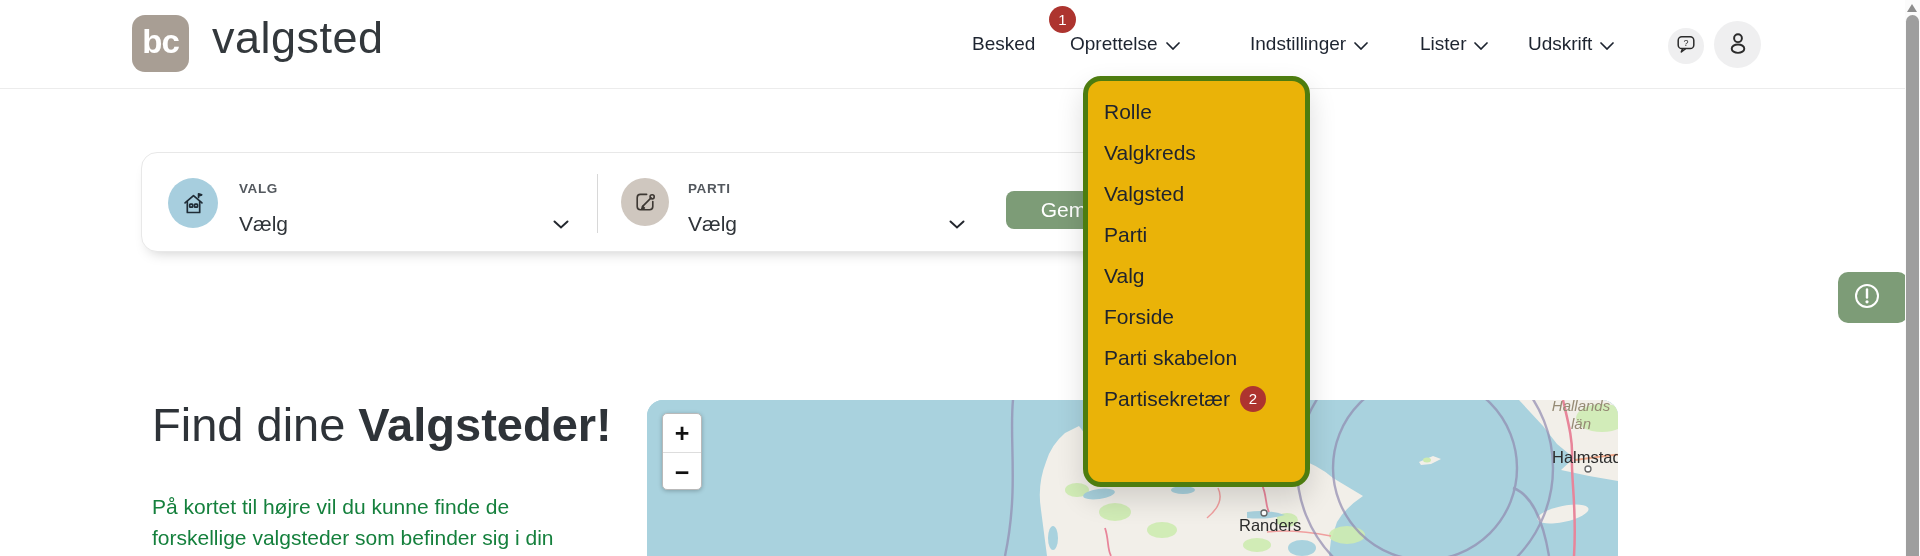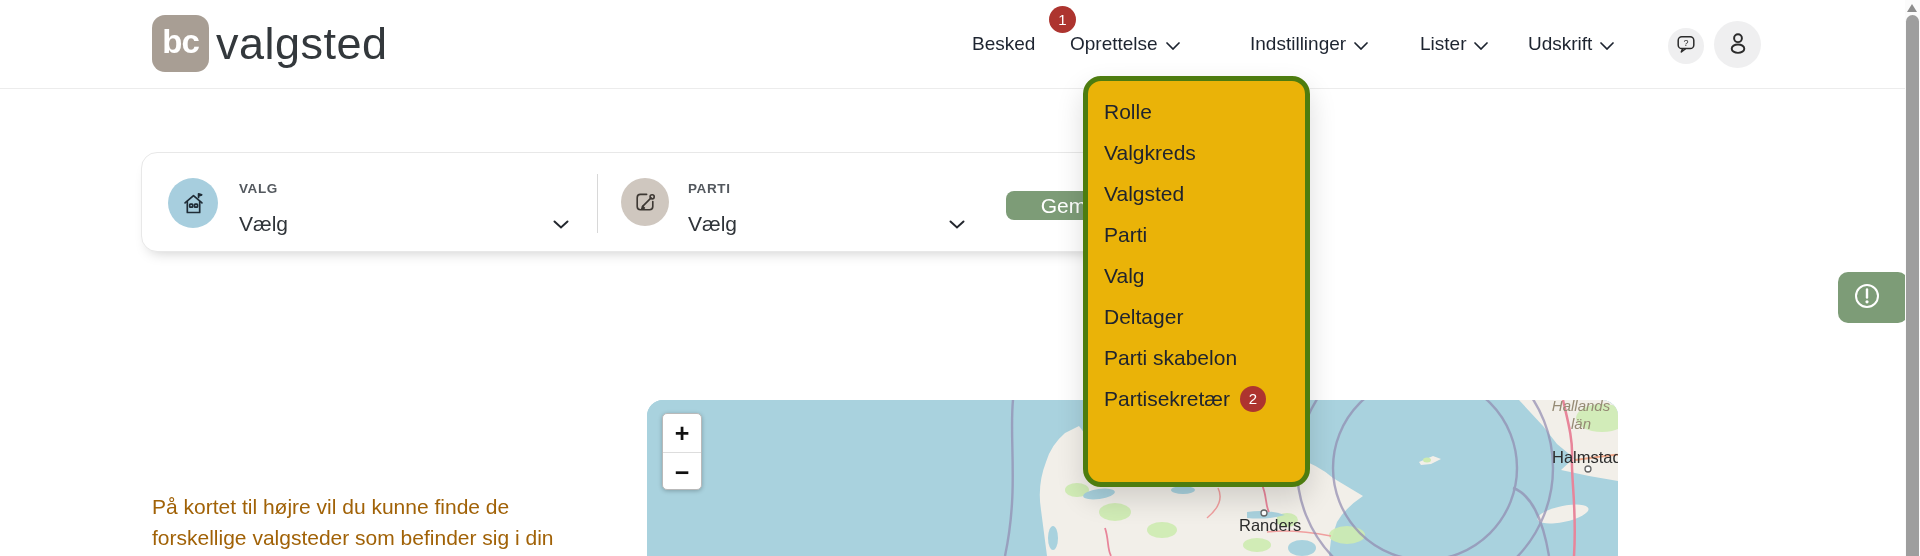--- a/index.html
+++ b/index.html
@@ -7,21 +7,21 @@
     --valg-icon-bg:#a7cede; --parti-icon-bg:#cfc7bf; --sea:#a9d2de; --land:#f2efe9;
   }
   *{margin:0;padding:0;box-sizing:border-box}
   html,body{width:1920px;height:556px;overflow:hidden;background:#fff;
     font-family:"Liberation Sans","DejaVu Sans",sans-serif;color:#22262e;}
   .page{position:relative;width:1920px;height:556px;background:#fff;overflow:hidden}
 
   
   .header{position:absolute;left:0;top:0;width:1920px;height:89px;background:#fff;
     border-bottom:1px solid #ececec;z-index:10}
-  .logo{position:absolute;left:152px;top:15px;display:flex;align-items:center;gap:7px;cursor:pointer}
+  .logo{position:absolute;left:132px;top:15px;display:flex;align-items:flex-start;gap:23px;cursor:pointer}
   .logo-mark{width:57px;height:57px;border-radius:13px;background:var(--logo-taupe);
     color:#fff;font-weight:bold;font-size:33px;display:flex;align-items:center;justify-content:center;
     letter-spacing:-1px;padding-bottom:4px}
   .logo-name{font-size:45px;font-weight:400;color:#33383c;letter-spacing:.5px;line-height:1}
   .nav-item{position:absolute;top:30px;height:28px;display:flex;align-items:center;gap:8px;
     font-size:19px;color:#1d2430;cursor:pointer;white-space:nowrap}
   .nav-item svg{flex:0 0 auto}
   .nav-forside{left:972px}.nav-oprettelse{left:1070px}.nav-indstillinger{left:1250px}
   .nav-lister{left:1420px}.nav-udskrift{left:1528px}
   .nav-badge{position:absolute;left:-21px;top:-24px;width:27px;height:27px;border-radius:50%;
@@ -40,40 +40,40 @@
   .circ-parti{left:479px;top:25px;width:48px;height:48px;background:var(--parti-icon-bg)}
   .select-field{position:absolute;top:22px;height:58px;cursor:pointer}
   .field-valg{left:97px;width:340px}
   .field-parti{left:546px;width:286px}
   .field-label{font-size:13.5px;font-weight:bold;letter-spacing:.6px;color:#53585e;margin-top:6px}
   .field-value{font-size:21px;color:#2f3439;margin-top:16px}
   .field-chevron{position:absolute;top:40px}
   .chev-valg{left:314px}
   .chev-parti{left:261px}
   .card-divider{position:absolute;left:455px;top:21px;width:1px;height:59px;background:#d8d8d8}
-  .gem-btn{position:absolute;left:864px;top:38px;width:115px;height:29px;border:none;
+  .gem-btn{position:absolute;left:864px;top:38px;width:115px;height:38px;border:none;
     background:var(--accent-green);color:#fff;font-size:21px;border-radius:8px;cursor:pointer;
     font-family:inherit;display:flex;align-items:center;justify-content:center}
 
   
   .dropdown{position:absolute;left:1083px;top:76px;width:227px;height:411px;background:#eab308;
     border:5px solid #4d7c0f;border-radius:18px;z-index:40;padding-top:10px;
     box-shadow:0 12px 28px rgba(0,0,0,.14)}
   .menu-item{height:41px;display:flex;align-items:center;padding-left:16px;font-size:21px;
     color:#20242e;cursor:pointer;white-space:nowrap}
   .menu-badge{width:26px;height:26px;border-radius:50%;background:var(--badge-red);color:#fff;
     font-size:15px;display:flex;align-items:center;justify-content:center;margin-left:10px;flex:0 0 auto}
 
   
   .hero-title{position:absolute;left:152px;top:398px;font-size:47px;line-height:1.15;
     color:#2e3338;font-weight:300;white-space:nowrap;z-index:6}
   .hero-title .t-light{font-weight:300;margin-right:13px}
   .hero-title .t-bold{font-weight:700}
   .hero-para{position:absolute;left:152px;top:491px;width:470px;font-size:21px;line-height:31px;
-    color:#a16207;z-index:6}
+    color:#15803d;z-index:6}
 
   
   .map{position:absolute;left:647px;top:400px;width:971px;height:156px;background:var(--sea);
     border-radius:16px 16px 0 0;overflow:hidden;z-index:5;cursor:grab}
   .map svg{display:block}
   .map-zoom{position:absolute;left:15px;top:13px;width:40px;height:77px;background:#fff;
     border-radius:5px;border:1px solid #b9b9b9;box-shadow:0 1px 4px rgba(0,0,0,.25);overflow:hidden}
   .map-zoom-btn{width:100%;height:38px;display:flex;align-items:center;justify-content:center;
     font-size:25px;font-weight:bold;color:#111;cursor:pointer;line-height:1}
   .map-zoom-sep{height:1px;background:#ddd}
@@ -160,20 +160,21 @@
       <text x="905" y="63" class="map-city">Halmstad</text>
       <text x="592" y="131" class="map-city">Randers</text>
     </svg>
     <div class="map-zoom">
       <div class="map-zoom-btn">+</div>
       <div class="map-zoom-sep"></div>
       <div class="map-zoom-btn">−</div>
     </div>
   </div>
 
+  <h1 class="hero-title"><span class="t-light">Find dine</span><span class="t-bold">Valgsteder!</span></h1>
   <div class="hero-para">
     <div>På kortet til højre vil du kunne finde de</div>
     <div>forskellige valgsteder som befinder sig i din</div>
   </div>
 
   <section class="card">
     <div class="icon-circle circ-valg">
       <svg width="27" height="27" viewBox="0 0 24 24" fill="none" stroke="#1f2c36" stroke-width="1.5" stroke-linejoin="round" stroke-linecap="round">
         <path d="M4.5 11.5 L12 5 L19.5 11.5"></path>
         <path d="M6.5 10.2 V20 H17.5 V10.2"></path>
@@ -211,21 +212,21 @@
     </div>
     <button class="gem-btn">Gem</button>
   </section>
 
   <nav class="dropdown">
     <div class="menu-item">Rolle</div>
     <div class="menu-item">Valgkreds</div>
     <div class="menu-item">Valgsted</div>
     <div class="menu-item">Parti</div>
     <div class="menu-item">Valg</div>
-    <div class="menu-item">Deltager</div>
+    <div class="menu-item">Forside</div>
     <div class="menu-item">Parti skabelon</div>
     <div class="menu-item">
       <span>Partisekretær</span>
       <span class="menu-badge">2</span>
     </div>
   </nav>
 
   <button class="notice-btn">
     <span>
       <svg width="32" height="32" viewBox="0 0 32 32" fill="none">

